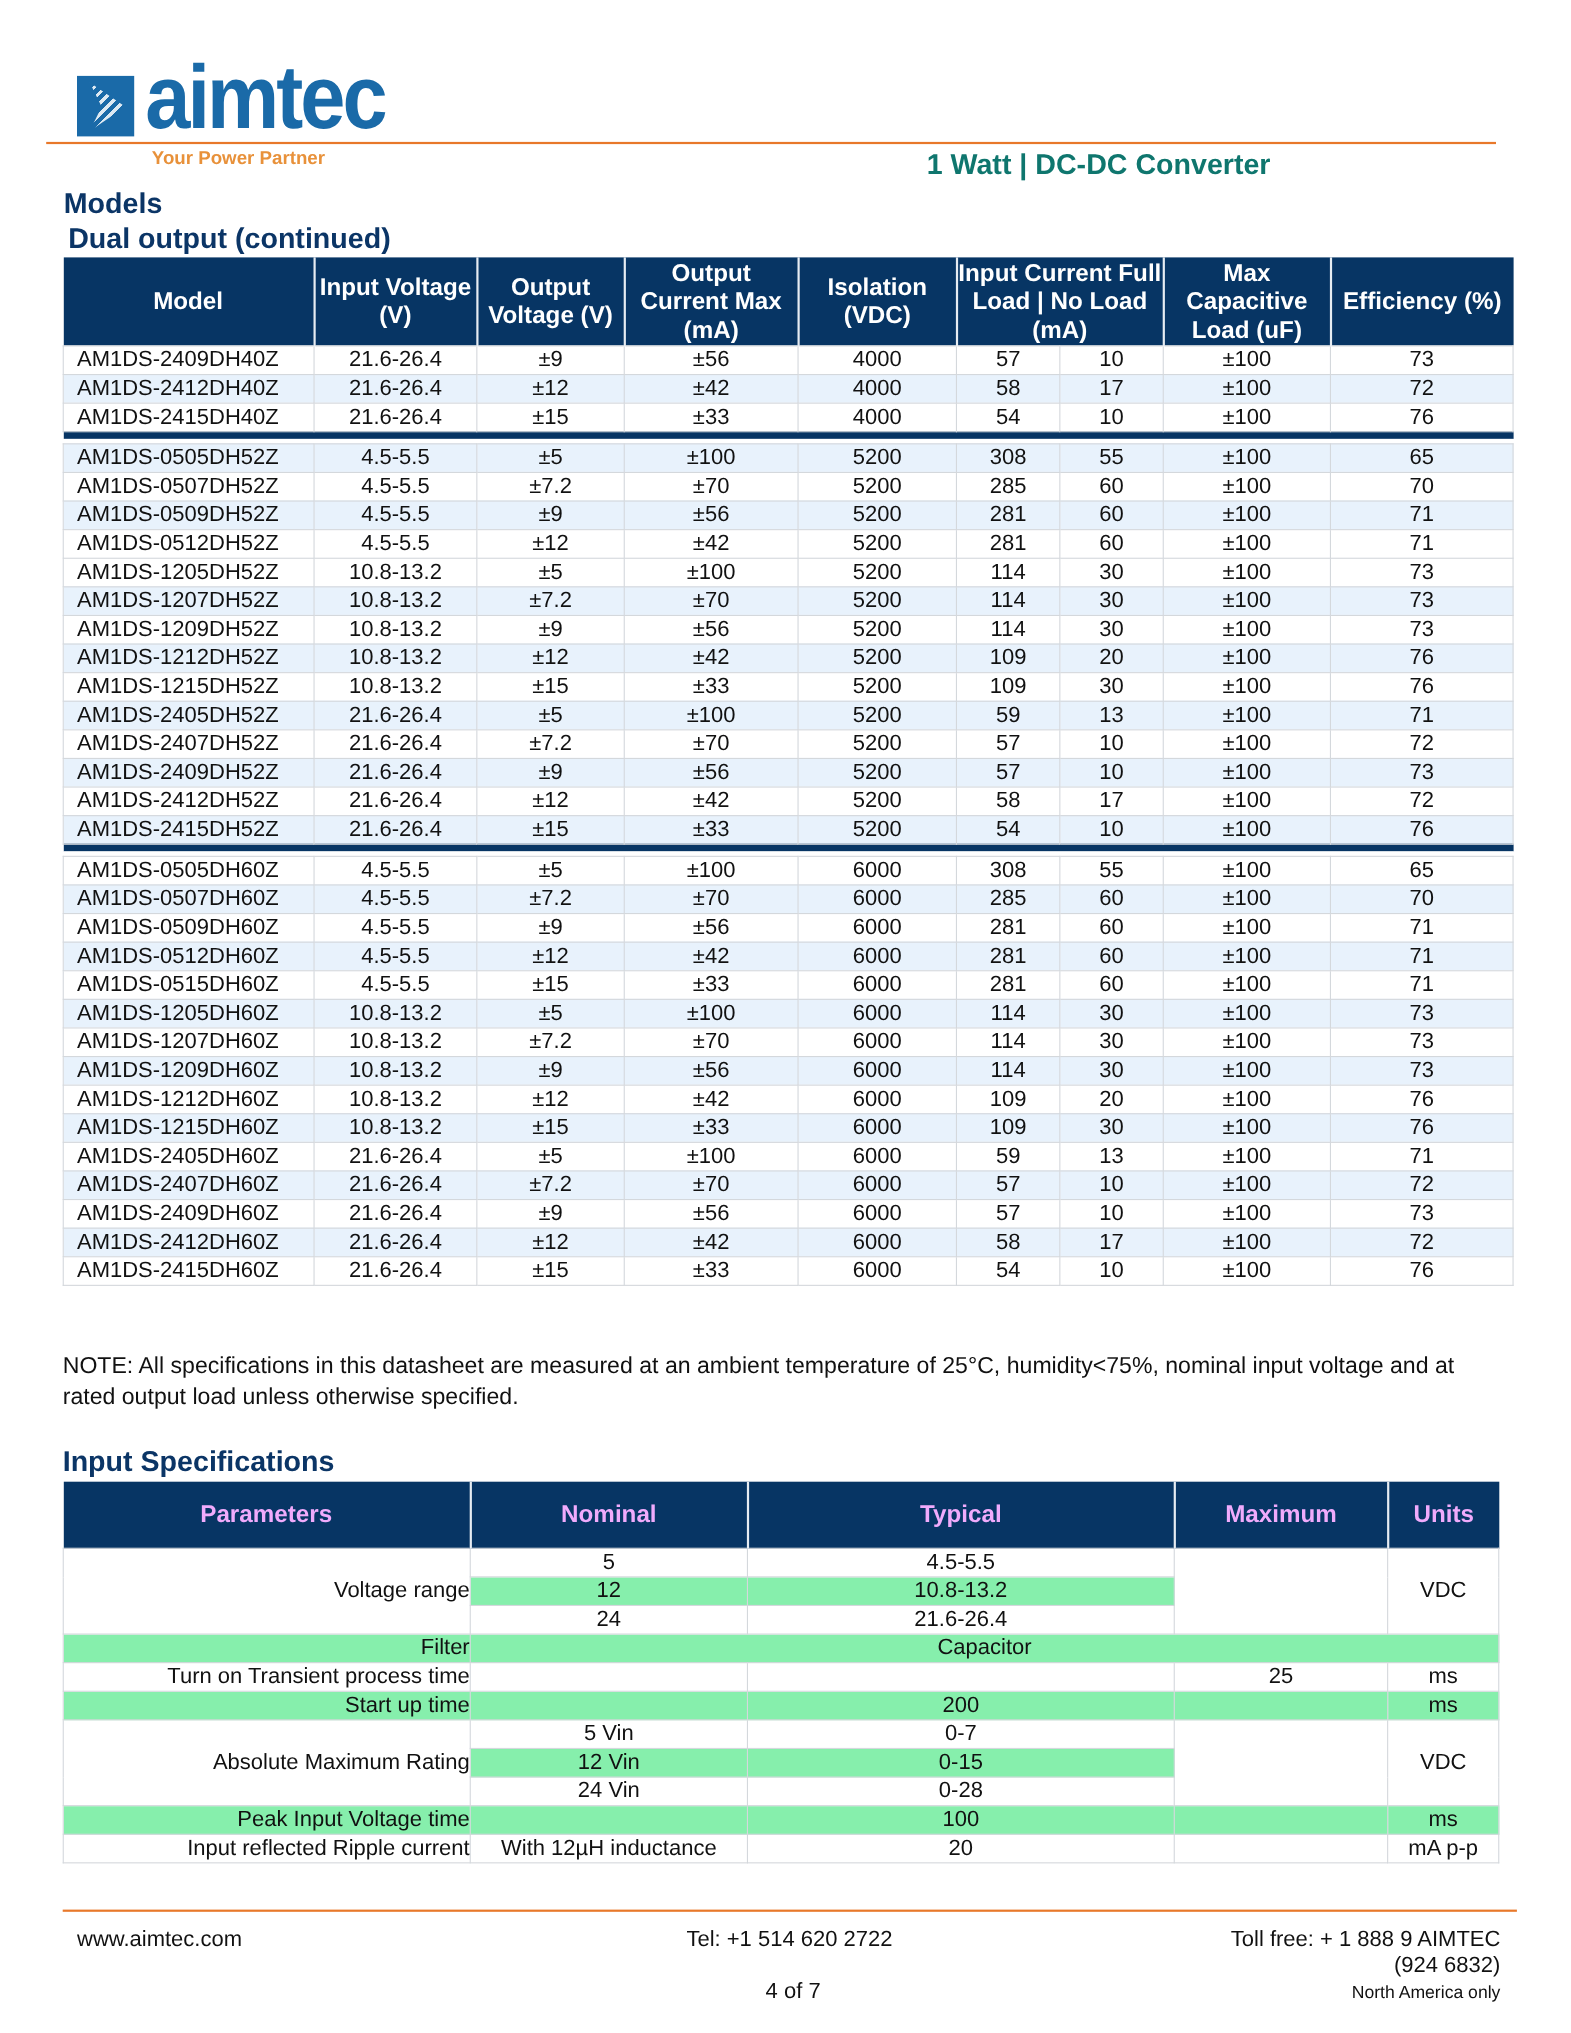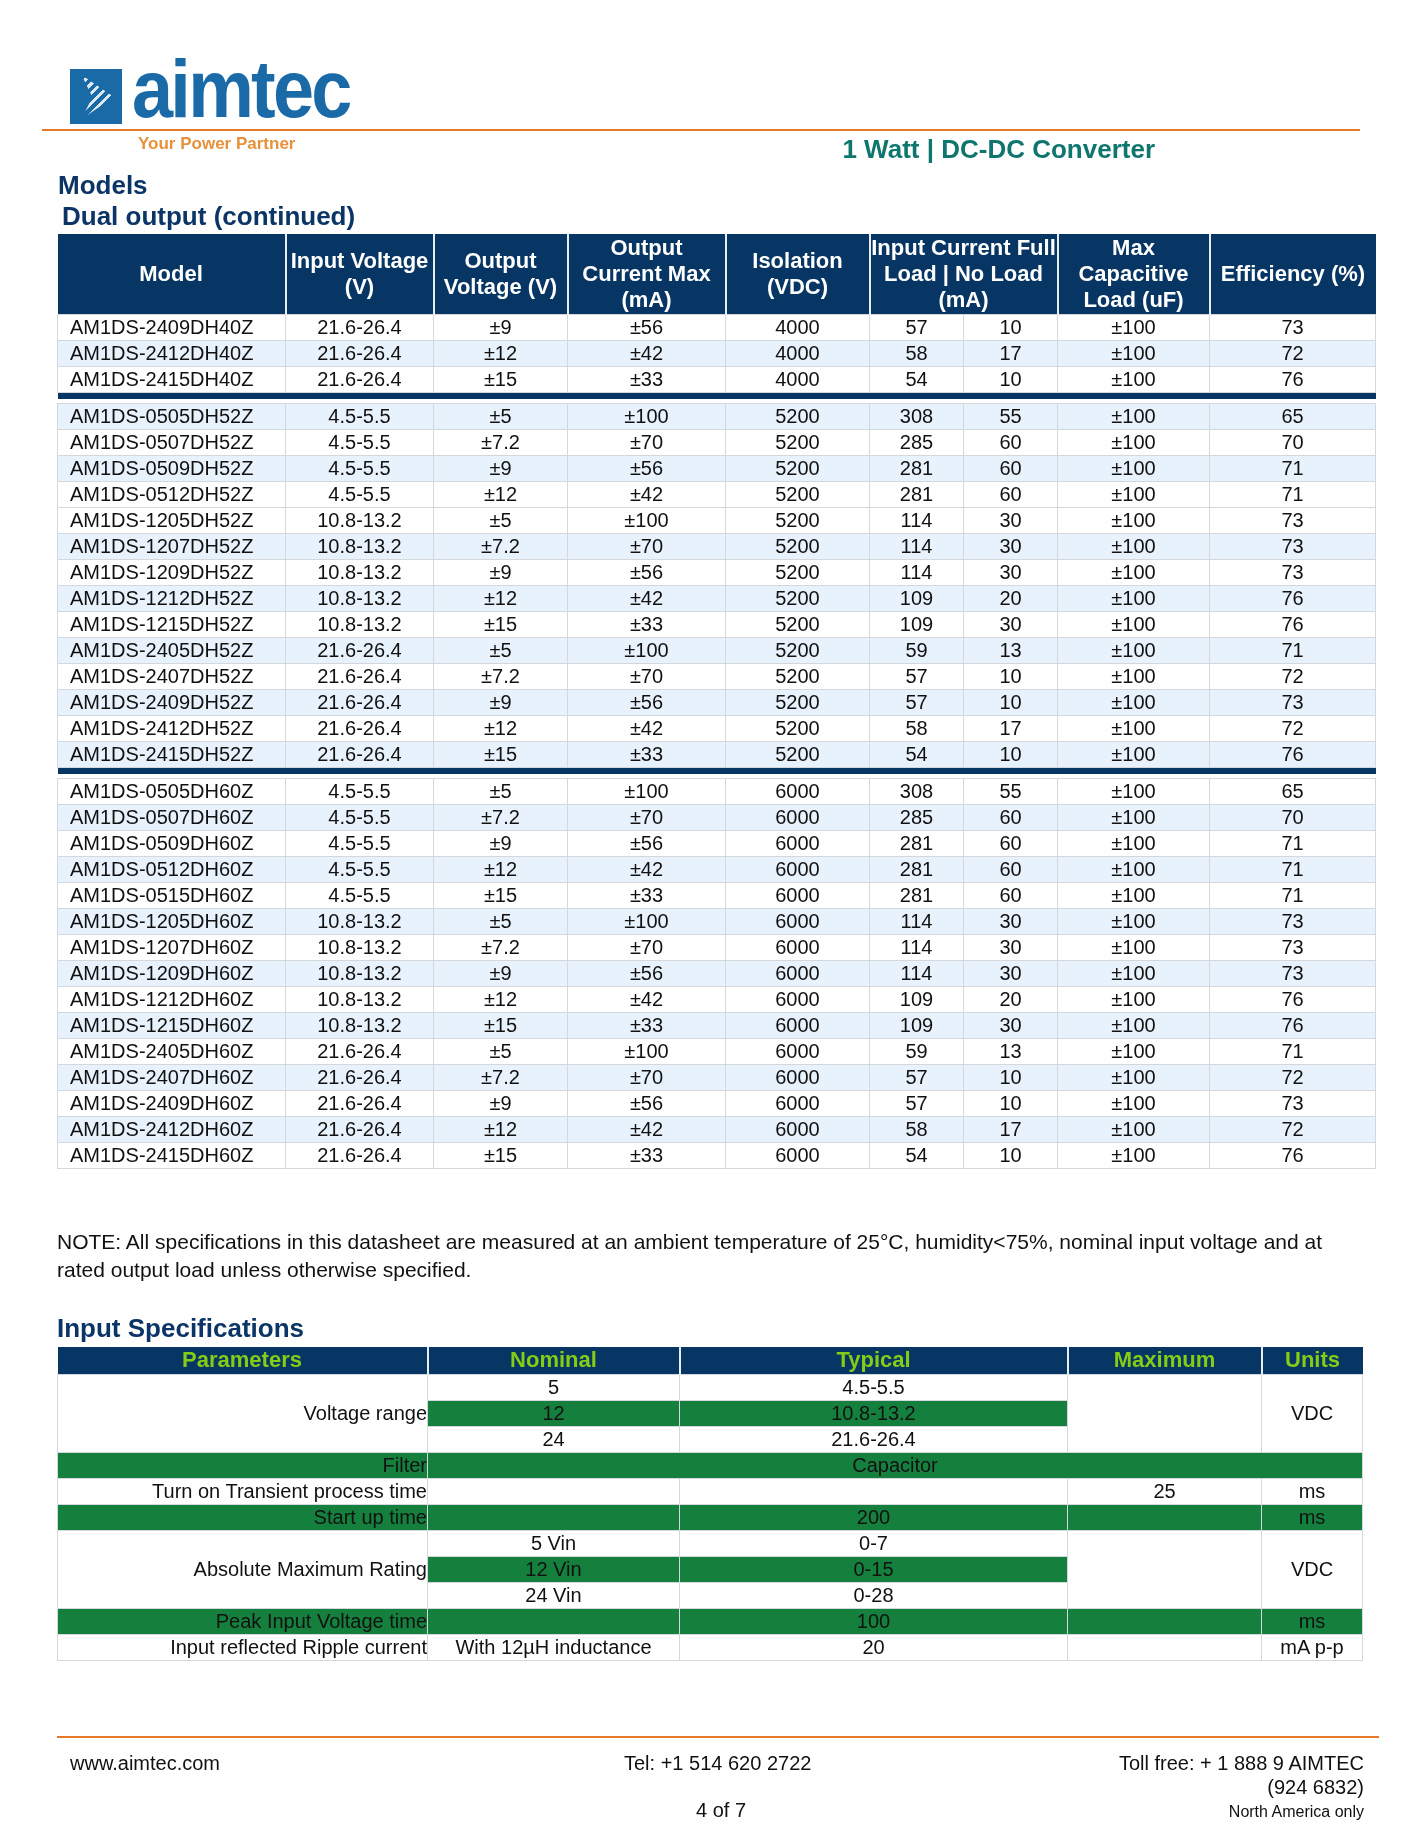--- a/index.html
+++ b/index.html
@@ -19,25 +19,25 @@
   .models { left: 57px; top: 234px; width: 1318px; }
   .models th { background: #073564; color: #fff; font-weight: bold; font-size: 22px; line-height: 26px; padding: 0; border-right: 2px solid #e6ecf2; text-align: center; vertical-align: middle; }
   .models th:last-child { border-right: none; }
   .models td { font-size: 20px; height: 26px; line-height: 25px; text-align: center; border: 1px solid #d4d8dc; padding: 0; }
   .models td.model { text-align: left; padding-left: 12px; }
   .models tr.alt td { background: #e8f2fc; }
   .models tr.sep td { height: 7px; background: #073564; border: none; padding: 0; }
   .models tr.sep-white td { height: 4px; background: #fff; border: none; padding: 0; }
   .note { position: absolute; left: 57px; top: 1228px; width: 1300px; font-size: 21px; line-height: 28px; }
   .inspec { left: 57px; top: 1347px; width: 1305px; }
-  .inspec th { background: #073564; color: #84cc16; font-weight: bold; font-size: 22px; height: 27px; padding: 0; border-right: 2px solid #e6ecf2; text-align: center; }
+  .inspec th { background: #073564; color: #f0abfc; font-weight: bold; font-size: 22px; height: 27px; padding: 17px; border-right: 2px solid #e6ecf2; text-align: center; }
   .inspec th:last-child { border-right: none; }
   .inspec td { font-size: 20px; height: 26px; line-height: 25px; text-align: center; border: 1px solid #d4d8dc; padding: 0; background: #fff; }
   .inspec td.param { text-align: right; padding-left: 12px; }
-  .inspec td.alt { background: #15803d; }
+  .inspec td.alt { background: #86efac; }
   .footer-line { position: absolute; left: 57px; top: 1736px; width: 1322px; height: 2px; background: #e8782a; }
   .ft { position: absolute; font-size: 20px; }
 </style>
 </head>
 <body>
 
 <div class="header">
   <div class="logo-box">
       <div class="dots"></div>
     </div>

